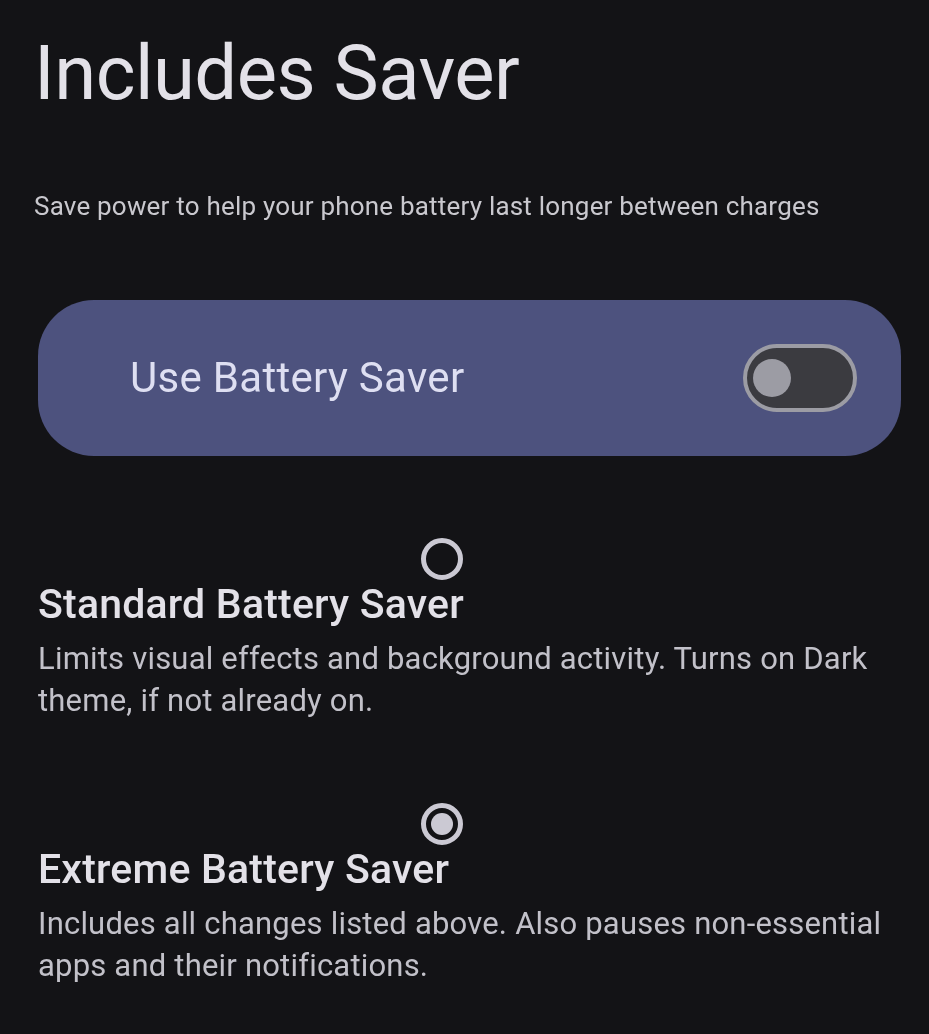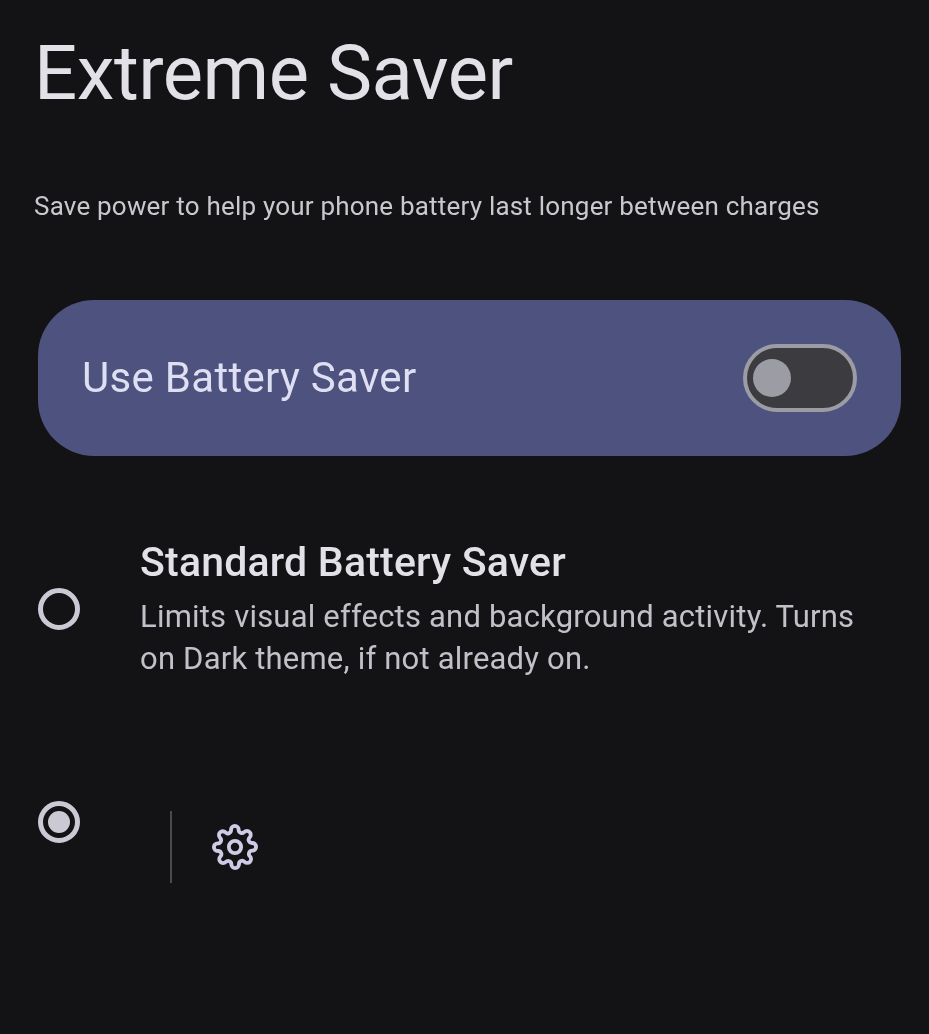--- a/index.html
+++ b/index.html
@@ -38,20 +38,21 @@
     display: flex;
     align-items: center;
     justify-content: space-between;
     cursor: pointer;
   }
   .main-toggle-label {
     font-size: 42px;
     font-weight: 400;
     color: #dedff2;
     letter-spacing: 0.3px;
+    margin-left: 48px;
   }
   .switch {
     position: relative;
     width: 114px;
     height: 68px;
     border-radius: 34px;
     background-color: #3b3b40;
     border: 4px solid #9c9ca4;
     display: flex;
     align-items: center;
@@ -62,20 +63,21 @@
     width: 38px;
     height: 38px;
     border-radius: 50%;
     background-color: #9c9ca4;
   }
   .option-row {
     display: flex;
     align-items: center;
     padding: 0 24px 0 38px;
     cursor: pointer;
+    flex-direction: column;
   }
   .option-row.row-standard {
     margin-top: 82px;
   }
   .option-row.row-extreme {
     margin-top: 82px;
   }
   .radio {
     width: 42px;
     height: 42px;
@@ -135,21 +137,21 @@
   }
   .gear-icon svg {
     width: 100%;
     height: 100%;
     display: block;
   }
 </style>
 </head>
 <body>
 
-<h1 class="page-title">Extreme Saver</h1>
+<h1 class="page-title">Includes Saver</h1>
 
 <p class="page-subtitle">Save power to help your phone battery last longer between charges</p>
 
 <div class="main-toggle-card">
   <span class="main-toggle-label">Use Battery Saver</span>
   <div class="switch">
     <div class="switch-thumb"></div>
   </div>
 </div>
 
@@ -158,20 +160,24 @@
   <div class="option-content">
     <div class="option-title">Standard Battery Saver</div>
     <div class="option-desc">Limits visual effects and background activity. Turns on Dark theme, if not already on.</div>
   </div>
 </div>
 
 <div class="option-row row-extreme">
   <div class="radio selected">
     <div class="radio-inner"></div>
   </div>
+  <div class="option-content">
+    <div class="option-title">Extreme Battery Saver</div>
+    <div class="option-desc">Includes all changes listed above. Also pauses non-essential apps and their notifications.</div>
+  </div>
   <div class="option-trailing">
     <div class="divider-vert"></div>
     <div class="gear-icon">
       <svg viewBox="0 0 24 24" fill="none" stroke="currentColor" stroke-width="2" stroke-linecap="round" stroke-linejoin="round">
         <circle cx="12" cy="12" r="3.2"></circle>
         <path d="M19.4 15a1.65 1.65 0 0 0 .33 1.82l.06.06a2 2 0 1 1-2.83 2.83l-.06-.06a1.65 1.65 0 0 0-1.82-.33 1.65 1.65 0 0 0-1 1.51V21a2 2 0 0 1-4 0v-.09a1.65 1.65 0 0 0-1-1.51 1.65 1.65 0 0 0-1.82.33l-.06.06a2 2 0 1 1-2.83-2.83l.06-.06a1.65 1.65 0 0 0 .33-1.82 1.65 1.65 0 0 0-1.51-1H3a2 2 0 0 1 0-4h.09a1.65 1.65 0 0 0 1.51-1 1.65 1.65 0 0 0-.33-1.82l-.06-.06a2 2 0 1 1 2.83-2.83l.06.06a1.65 1.65 0 0 0 1.82.33h0a1.65 1.65 0 0 0 1-1.51V3a2 2 0 0 1 4 0v.09a1.65 1.65 0 0 0 1 1.51h0a1.65 1.65 0 0 0 1.82-.33l.06-.06a2 2 0 1 1 2.83 2.83l-.06.06a1.65 1.65 0 0 0-.33 1.82v0a1.65 1.65 0 0 0 1.51 1H21a2 2 0 0 1 0 4h-.09a1.65 1.65 0 0 0-1.51 1z"></path>
       </svg>
     </div>
   </div>
 </div>

